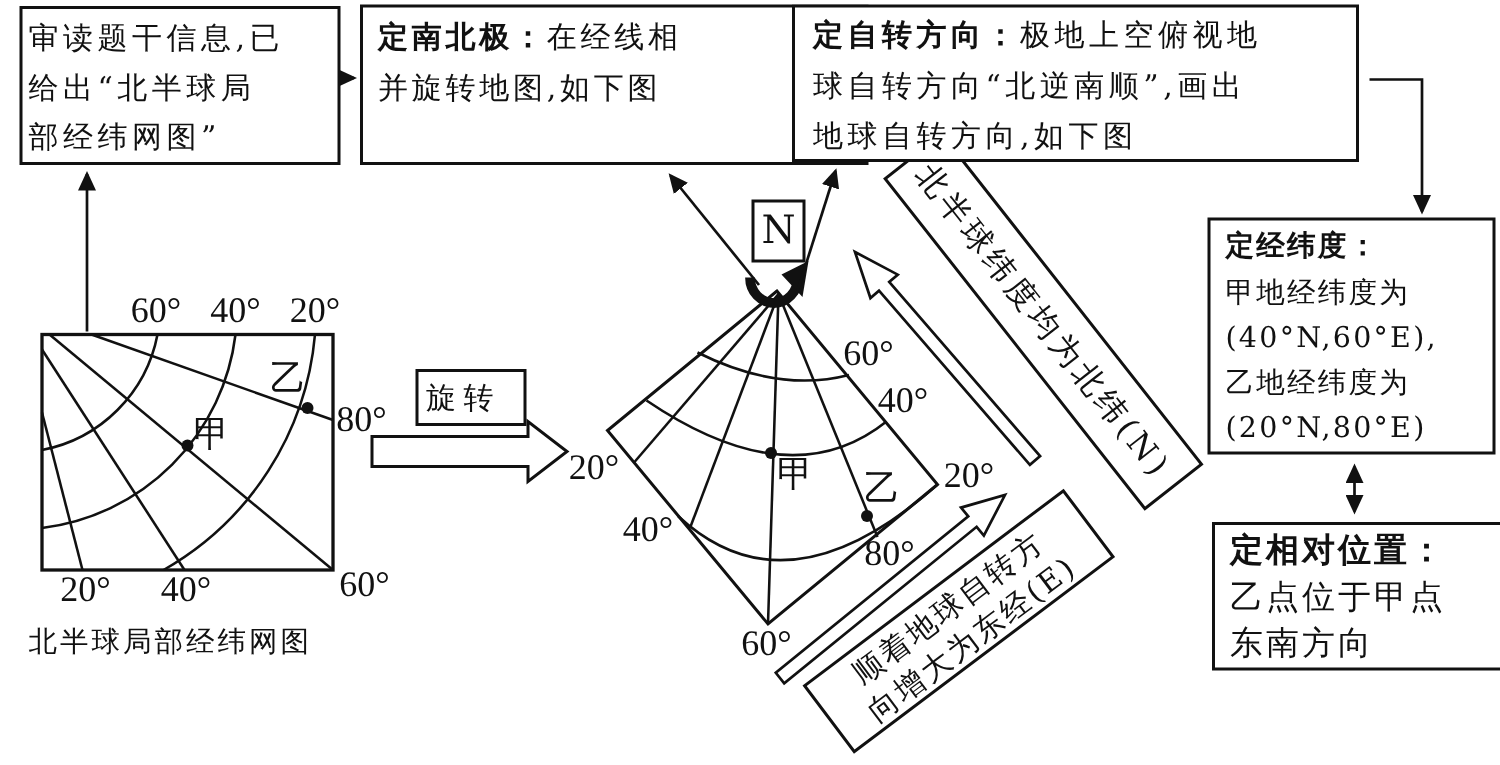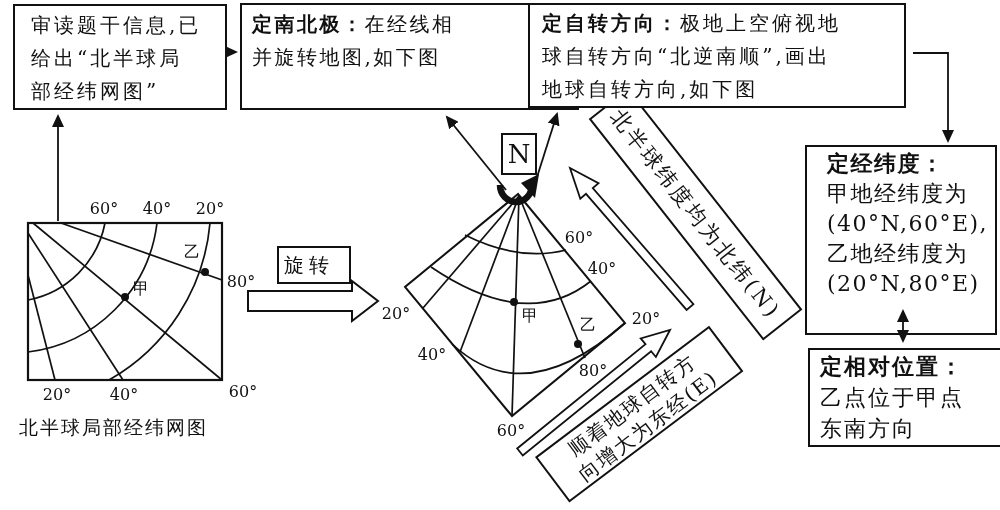--- a/index.html
+++ b/index.html
@@ -1,21 +1,21 @@
 <!DOCTYPE html>
 <html><head>
 <meta charset="utf-8">
 <style>
   html,body{margin:0;padding:0;background:#fff;}
   #stage{position:relative;width:1000px;height:510px;background:#fff;overflow:hidden;
          font-family:"DejaVu Serif",serif;color:#111;}
   .box{position:absolute;border:2px solid #111;background:#fff;z-index:3;box-sizing:border-box;}
   .box .ln{white-space:nowrap;}
   .t{font-family:"Liberation Sans",sans-serif;font-weight:700;}
-  .lbl{position:absolute;transform:translate(-50%,-50%);font-size:16px;z-index:5;white-space:nowrap;}
+  .lbl{position:absolute;transform:translate(-50%,-50%);font-size:24px;z-index:5;white-space:nowrap;font-family:Liberation Serif, serif;}
   .banner{position:absolute;border:2px solid #111;background:#fff;transform-origin:0 0;z-index:1;
           text-align:center;box-sizing:border-box;}
   svg#lines{position:absolute;left:0;top:0;z-index:4;}
   .cap{position:absolute;font-size:19px;letter-spacing:2px;z-index:5;white-space:nowrap;margin-left:17px;}
 </style>
 </head>
 <body>
 
 <div id="stage">
 
@@ -24,21 +24,21 @@
     <span>北半球纬度均为北纬(N)</span>
   </div>
 
   <div class="banner" style="left:535px;top:457px;width:218px;height:57px;transform:rotate(-37deg);
               font-size:20px;letter-spacing:2px;line-height:26px;padding-top:2px;">
     <div>顺着地球自转方</div>
     <div>向增大为东经(E)</div>
   </div>
 
   <div class="box" style="left:13px;top:4px;width:214px;height:106px;font-size:20px;line-height:33px;
-              letter-spacing:3px;padding:3px 0 0 16px;">
+              letter-spacing:3px;padding:3px 0 0 4px;">
     <div class="ln">审读题干信息,已</div>
     <div class="ln">给出“北半球局</div>
     <div class="ln">部经纬网图”</div>
   </div>
 
   <div class="box" style="left:240px;top:3px;width:339px;height:107px;font-size:20px;line-height:33px;
               letter-spacing:2.5px;padding:3px 0 0 10px;">
     <div class="ln">
       <b class="t">定南北极：</b><span>在经线相</span>
     </div>
@@ -47,22 +47,22 @@
 
   <div class="box" style="left:528px;top:3px;width:378px;height:105px;font-size:20px;line-height:33px;
               letter-spacing:3px;padding:2px 0 0 12px;">
     <div class="ln">
       <b class="t">定自转方向：</b><span>极地上空俯视地</span>
     </div>
     <div class="ln">球自转方向“北逆南顺”,画出</div>
     <div class="ln">地球自转方向,如下图</div>
   </div>
 
-  <div class="box" style="left:805px;top:145px;width:192px;height:190px;font-size:22px;line-height:30px;
-              letter-spacing:1.5px;padding:2px 0 0 20px;">
+  <div class="box" style="left:805px;top:145px;width:192px;height:158px;font-size:19px;line-height:30px;
+              letter-spacing:1.5px;padding:2px 0 0 10px;">
     <div class="ln"><b class="t">定经纬度：</b></div>
     <div class="ln">甲地经纬度为</div>
     <div class="ln">(40°N,60°E),</div>
     <div class="ln">乙地经纬度为</div>
     <div class="ln">(20°N,80°E)</div>
   </div>
 
   <div class="box" style="left:808px;top:348px;width:198px;height:99px;font-size:22px;line-height:31px;
               letter-spacing:2px;padding:1px 0 0 10px;">
     <div class="ln"><b class="t">定相对位置：</b></div>

